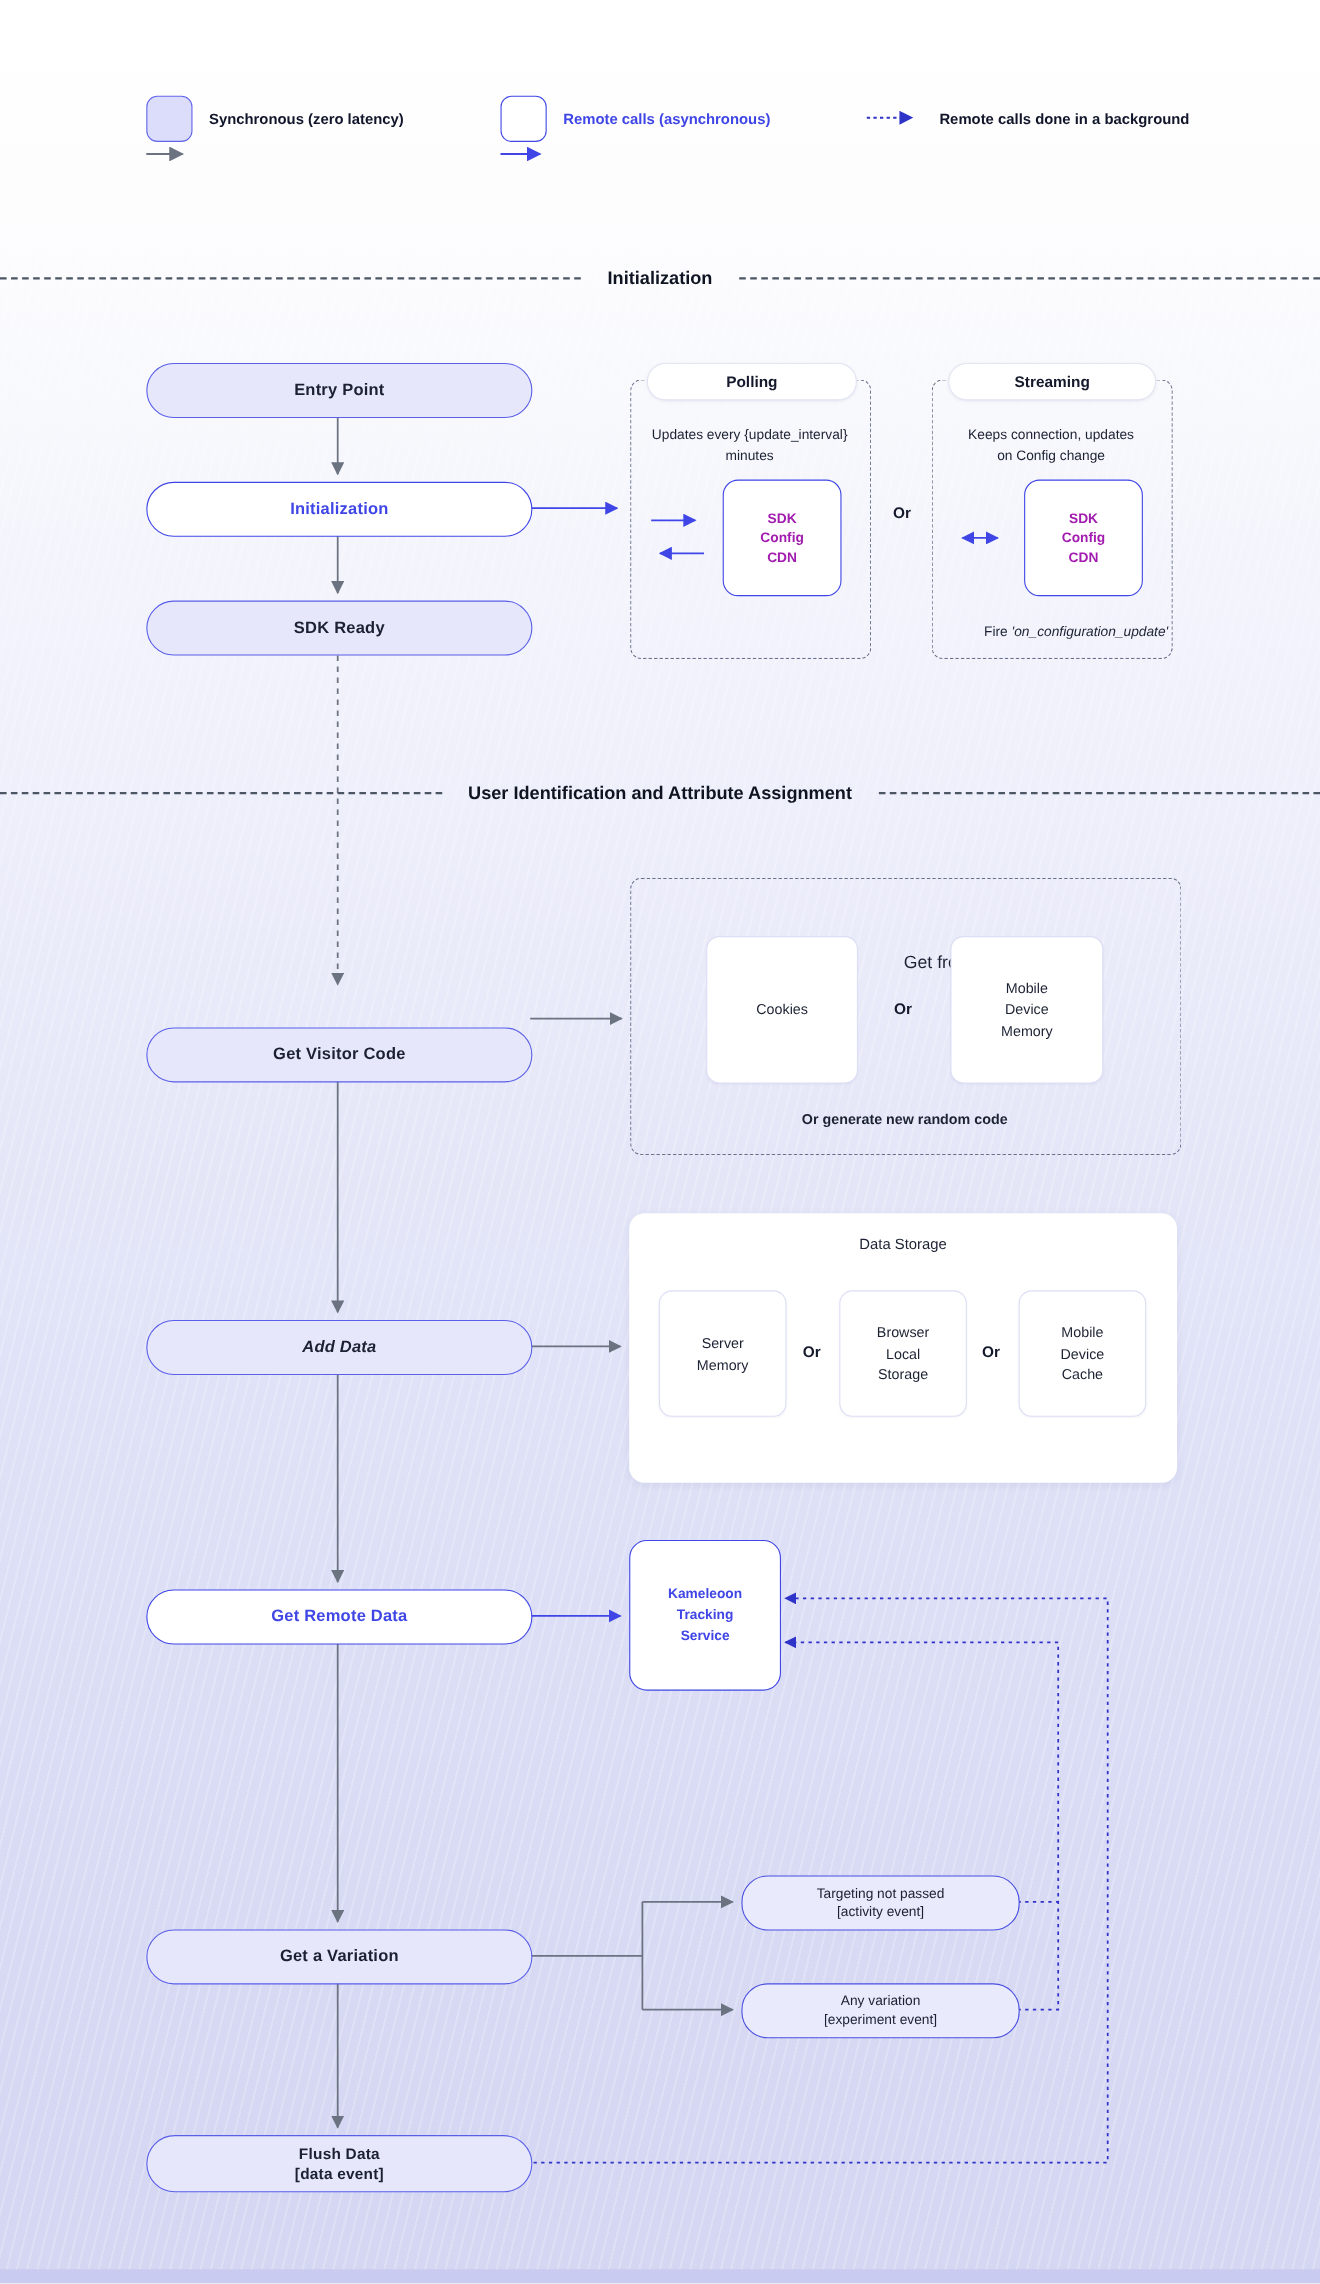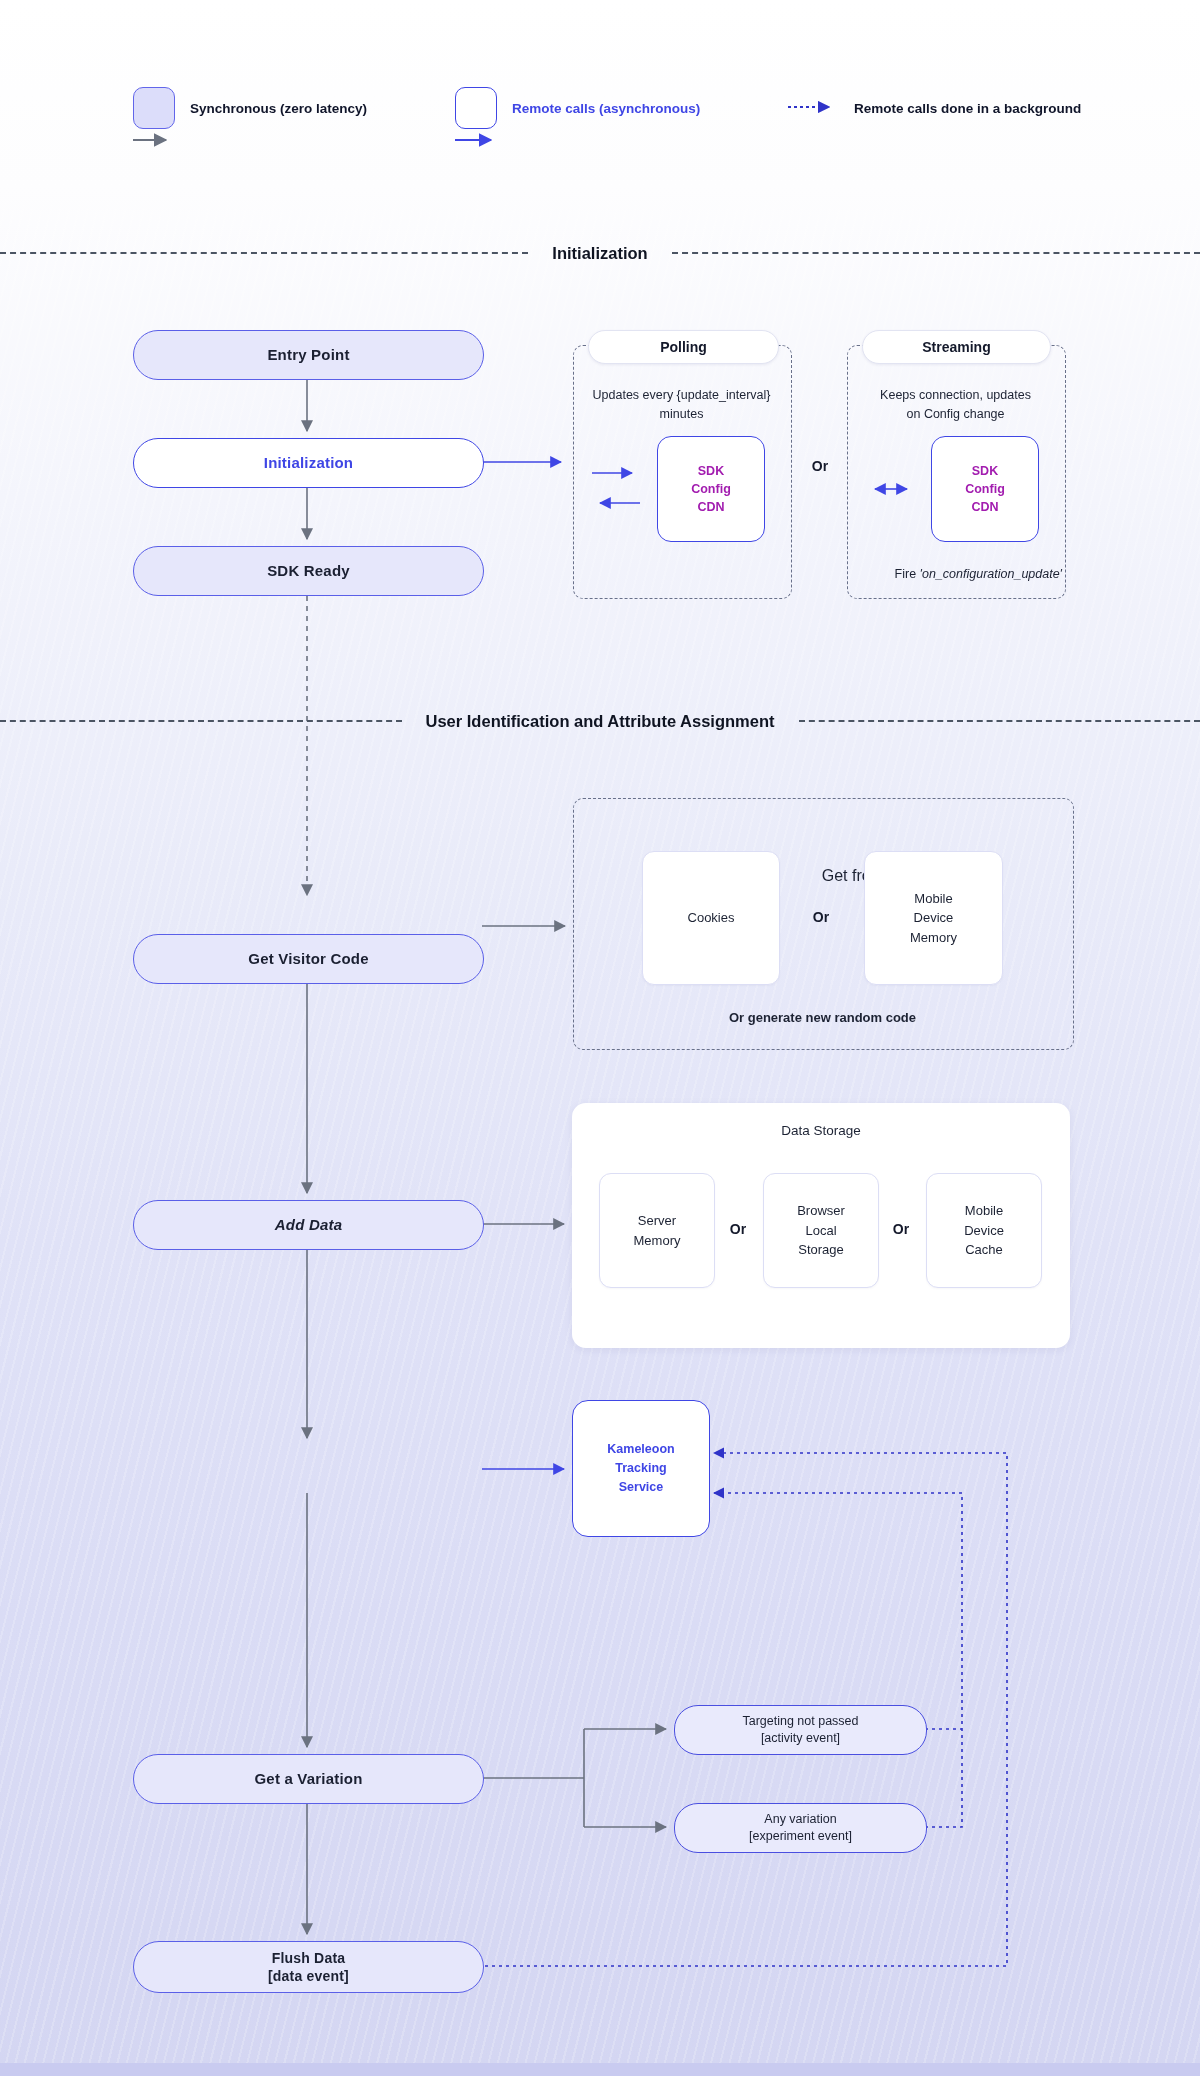--- a/index.html
+++ b/index.html
@@ -155,20 +155,21 @@
     <div class="label">User Identification and Attribute Assignment</div>
     <div class="dash"></div>
   </div>
 
 
   <div class="pill sync" style="top:330px;">Entry Point</div>
   <div class="pill async" style="top:438px;">Initialization</div>
   <div class="pill sync" style="top:546px;">SDK Ready</div>
   <div class="pill sync" style="top:902px;margin-top:32px;">Get Visitor Code</div>
   <div class="pill sync" style="top:1200px;font-style:italic;">Add Data</div>
+  <div class="pill async" style="top:1445px;">Get Remote Data</div>
   <div class="pill sync" style="top:1754px;">Get a Variation</div>
   <div class="pill sync" style="top:1941px;height:50px;font-size:14px;">Flush Data
 [data event]</div>
 
   <div class="dashed-box" style="left:573px;top:345px;width:217px;height:252px;"></div>
   <div class="title-pill" style="left:588px;top:330px;width:189px;">Polling</div>
   <div class="note" style="left:575px;top:386px;width:213px;">Updates every {update_interval}
 minutes</div>
   <div class="cdn-box" style="left:657px;top:436px;">SDK
 Config

